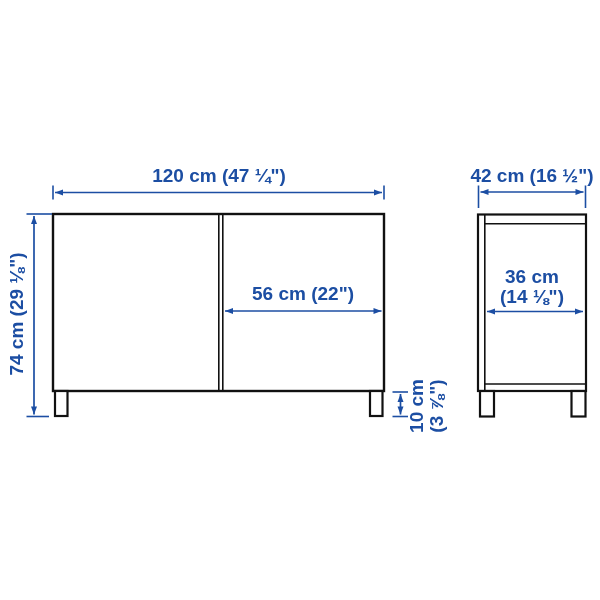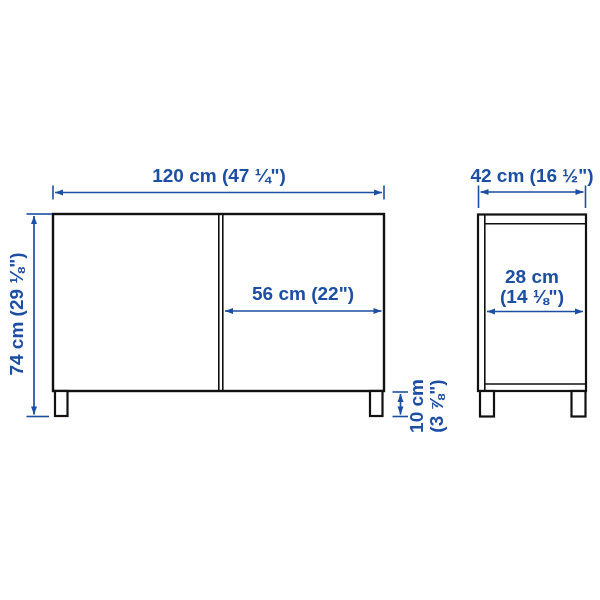--- a/index.html
+++ b/index.html
@@ -103,17 +103,17 @@
   <div class="dim-label" style="left:303px;top:294px;">56 cm (22")</div>
 
   <div class="dim-label rot" style="left:427px;top:406px;">
     <div>10 cm</div>
     <div>(3 ⅞")</div>
   </div>
 
   <div class="dim-label" style="left:532px;top:176px;">42 cm (16 ½")</div>
 
   <div class="dim-label" style="left:532px;top:287px;">
-    <div>28 cm</div>
+    <div>36 cm</div>
     <div>(14 ⅛")</div>
   </div>
 
 </div>
 
 </body></html>

